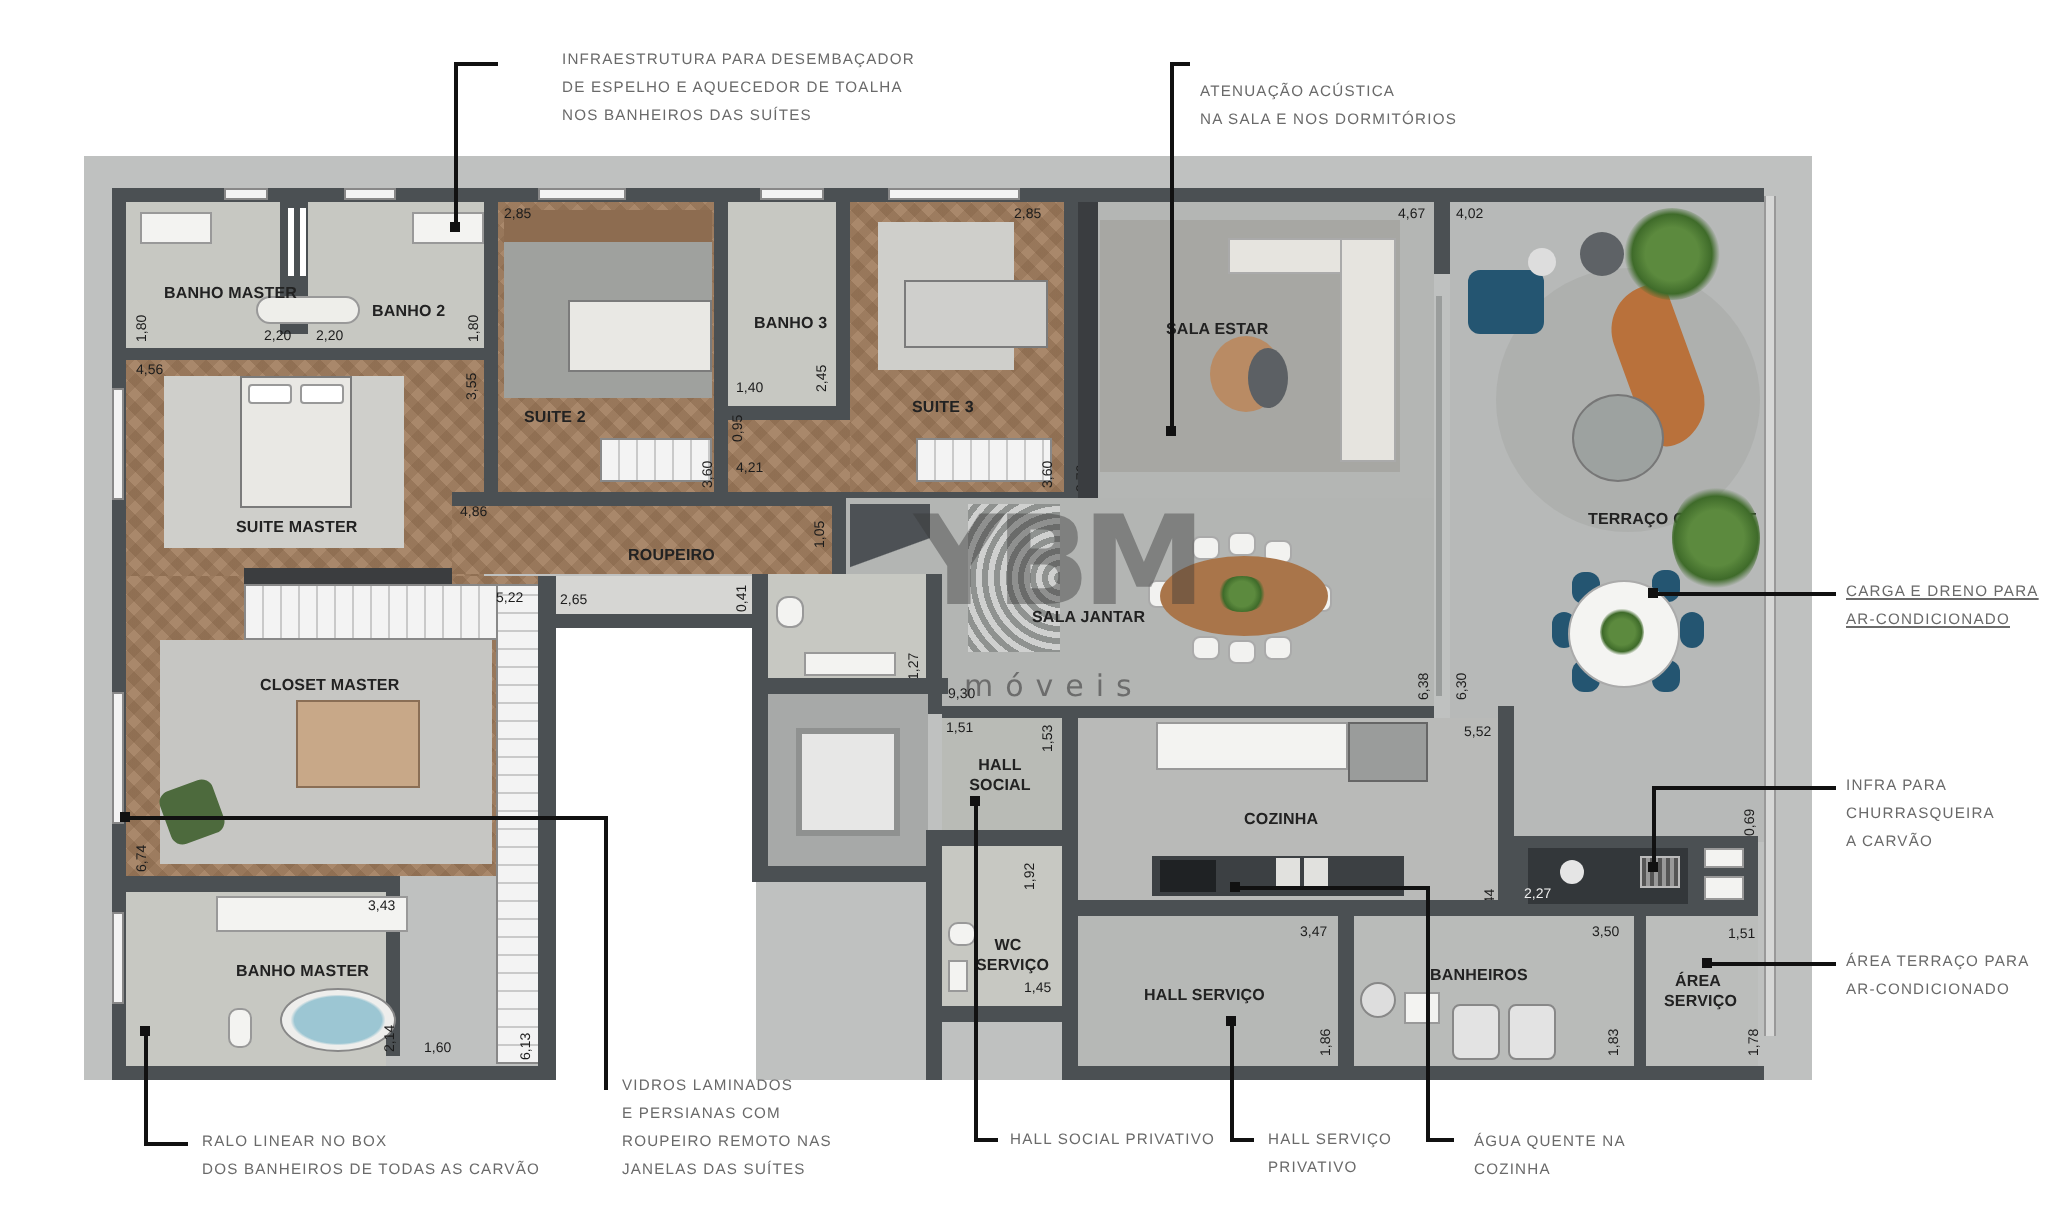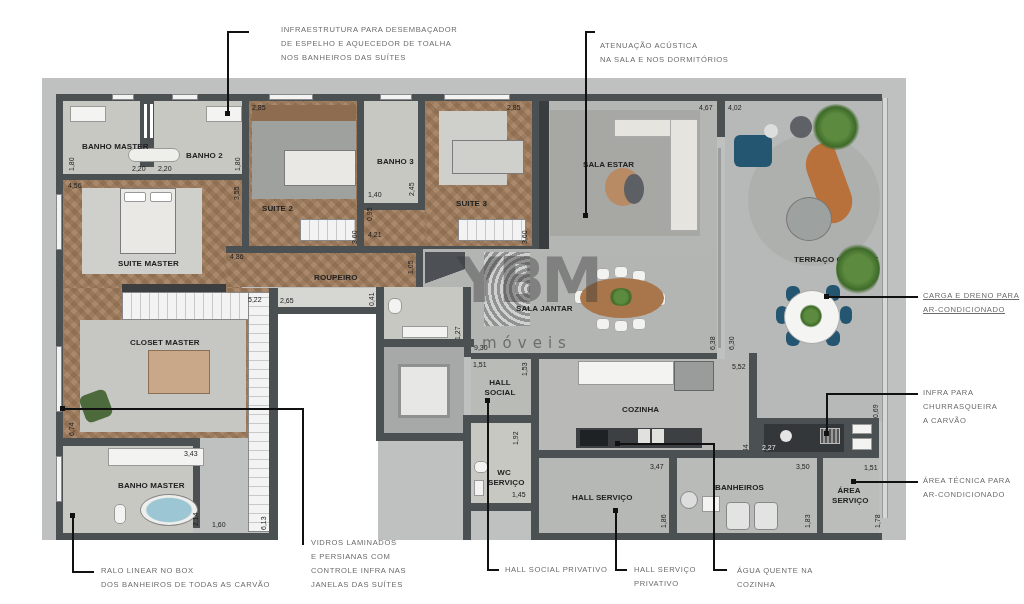--- a/index.html
+++ b/index.html
@@ -336,31 +336,31 @@
 <div class="note" style="left:923px;top:289px;text-decoration:underline;">
   <div>CARGA E DRENO PARA</div>
   <div>AR-CONDICIONADO</div>
 </div>
 <div class="note" style="left:923px;top:386px;">
   <div>INFRA PARA</div>
   <div>CHURRASQUEIRA</div>
   <div>A CARVÃO</div>
 </div>
 <div class="note" style="left:923px;top:474px;">
-  <div>ÁREA TÉCNICA PARA</div>
+  <div>ÁREA TERRAÇO PARA</div>
   <div>AR-CONDICIONADO</div>
 </div>
 <div class="note" style="left:101px;top:564px;">
   <div>RALO LINEAR NO BOX</div>
   <div>DOS BANHEIROS DE TODAS AS CARVÃO</div>
 </div>
 <div class="note" style="left:311px;top:536px;">
   <div>VIDROS LAMINADOS</div>
   <div>E PERSIANAS COM</div>
-  <div>CONTROLE INFRA NAS</div>
+  <div>ROUPEIRO REMOTO NAS</div>
   <div>JANELAS DAS SUÍTES</div>
 </div>
 <div class="note" style="left:505px;top:563px;">
   <div>HALL SOCIAL PRIVATIVO</div>
 </div>
 <div class="note" style="left:634px;top:563px;">
   <div>HALL SERVIÇO</div>
   <div>PRIVATIVO</div>
 </div>
 <div class="note" style="left:737px;top:564px;">

